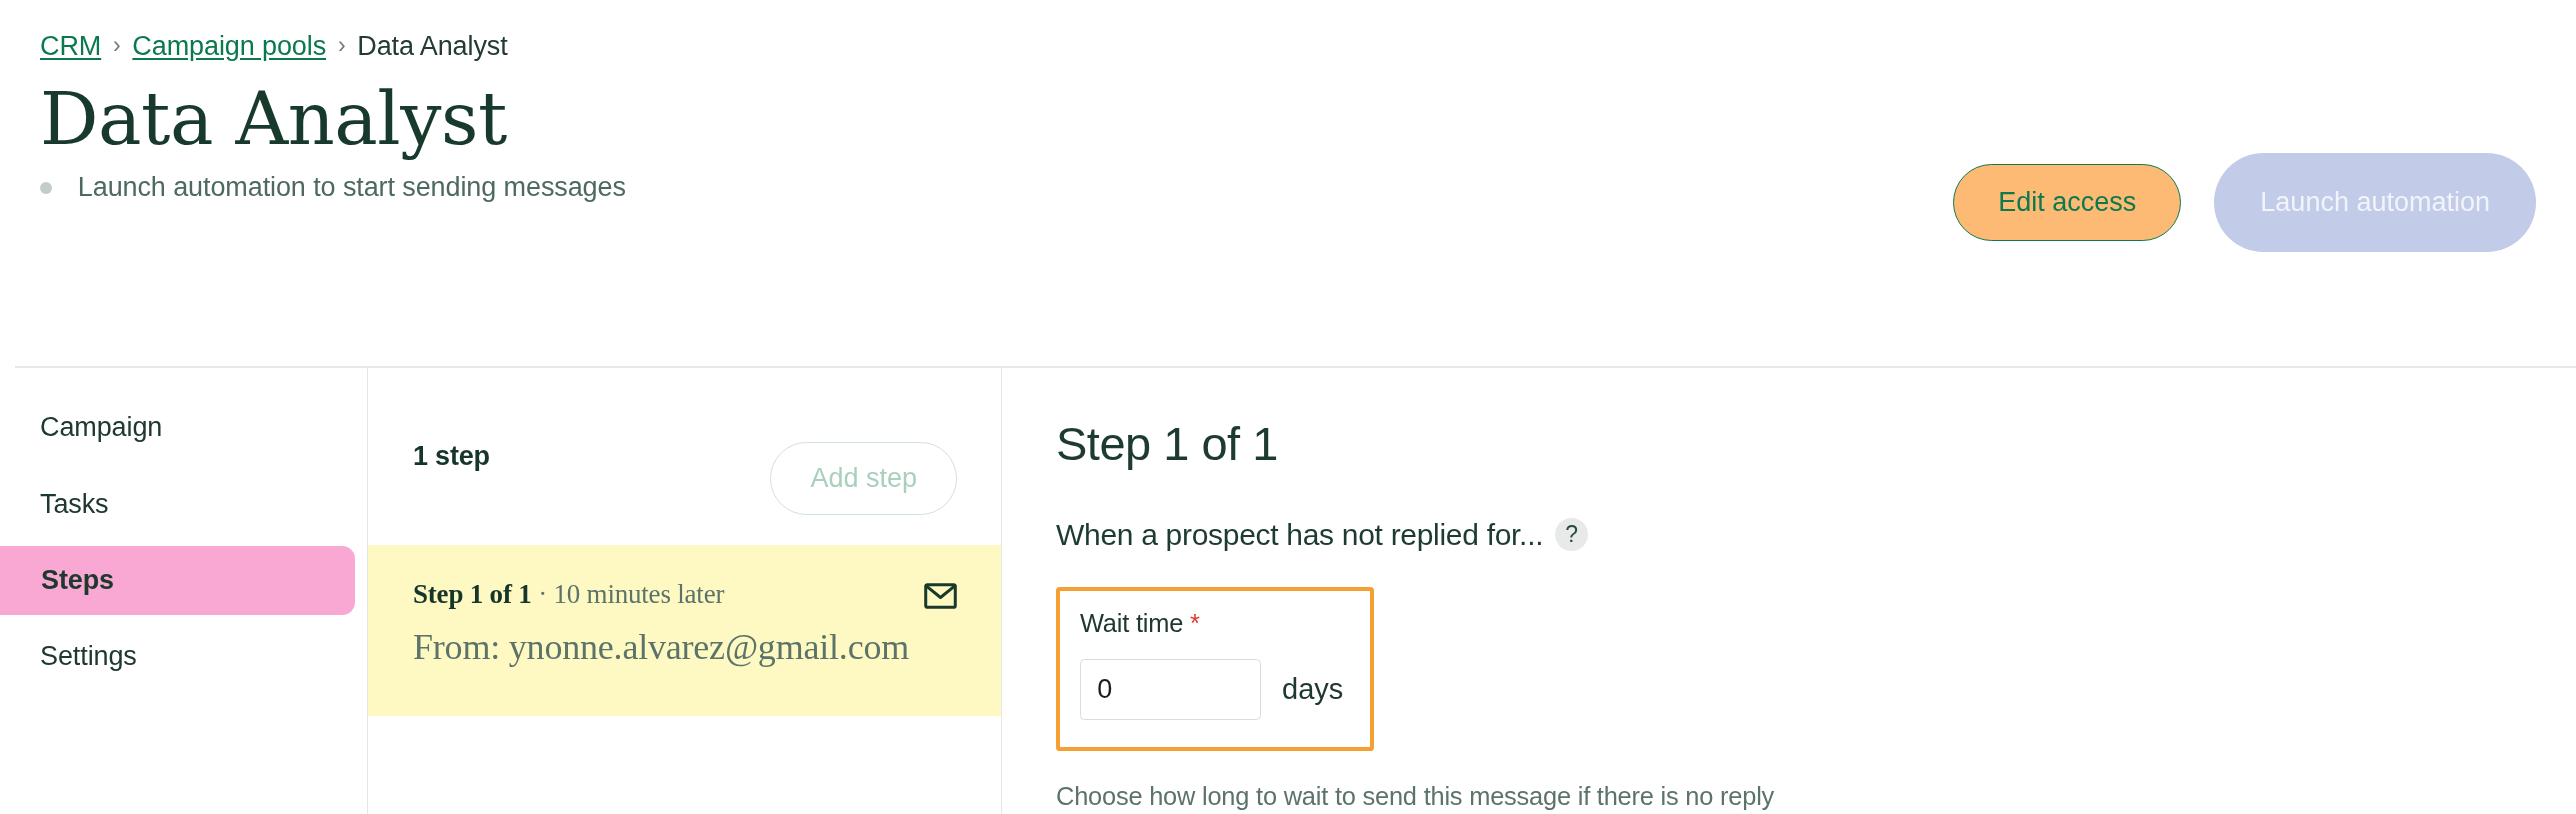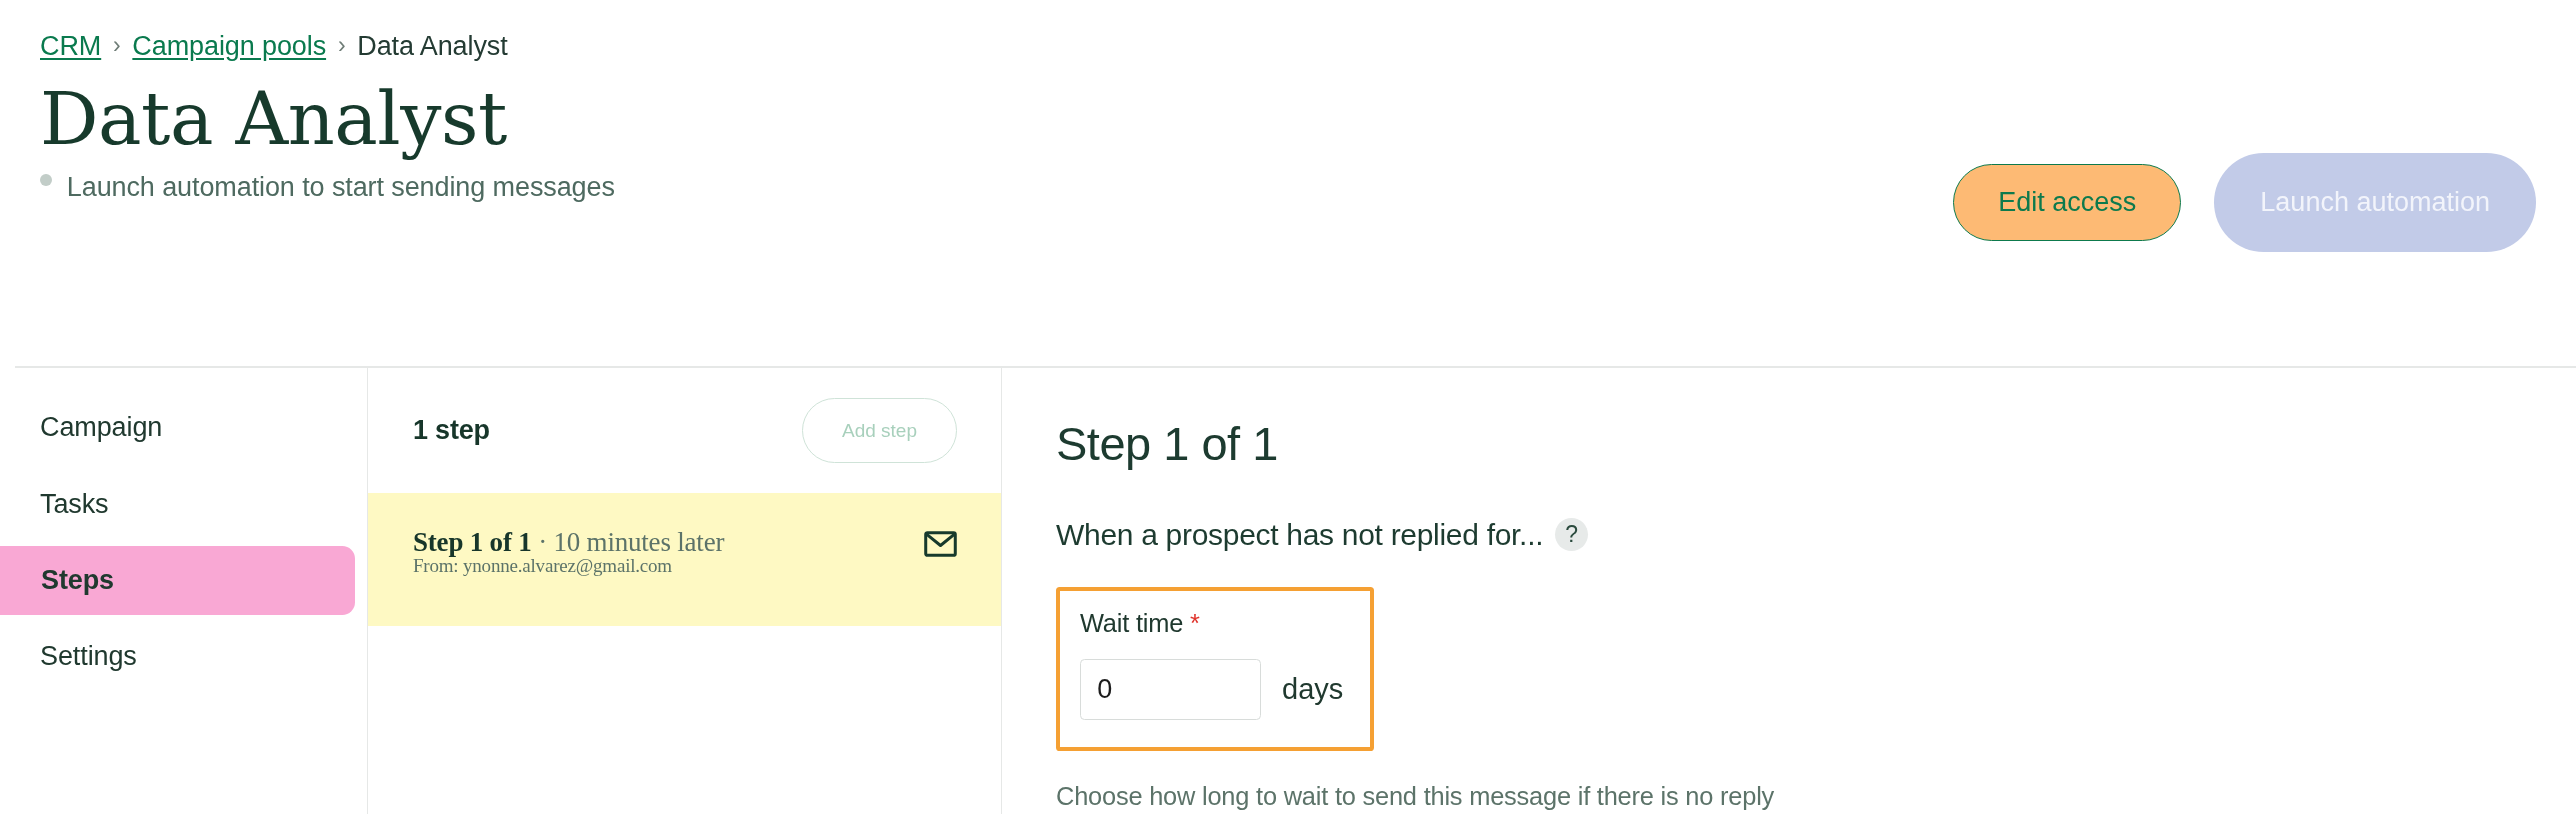--- a/index.html
+++ b/index.html
@@ -63,21 +63,22 @@
     font-size: 73px;
     line-height: 1.02;
     font-weight: 400;
     color: #173a2c;
     margin: 0;
     letter-spacing: -0.5px;
   }
 
   .subtitle-row {
     display: flex;
-    gap: 15px;
+    align-items: center;
+    gap: 26px;
     margin-top: 18px;
   }
   .status-dot {
     width: 11.8px;
     height: 11.8px;
     border-radius: 50%;
     background: #c2cdc8;
     flex: none;
   }
   .subtitle-text {
@@ -173,25 +174,26 @@
     font-weight: 700;
     color: #17362a;
     line-height: 1;
     letter-spacing: -0.2px;
   }
   .btn-add-step {
     background: #ffffff;
     color: #a8d0bc;
     border: 1.8px solid #cfe3d8;
     padding: 22px 39px;
-    font-size: 19px;
+    font-size: 27px;
     border-radius: 906px;
     cursor: default;
     font-family: "Liberation Sans", sans-serif;
     line-height: 1;
+    margin-top: 44px;
   }
 
   .step-row {
     background: #fef9c3;
     padding: 34px 44px 51px 45px;
     display: flex;
     align-items: flex-start;
     justify-content: space-between;
     cursor: pointer;
     font-family: Liberation Serif, serif;
@@ -205,23 +207,24 @@
   }
   .step-name {
     font-weight: 700;
     color: #17362a;
   }
   .step-meta {
     color: #5c7369;
     font-weight: 400;
   }
   .step-line-2 {
-    font-size: 19px;
+    font-size: 36px;
     color: #5c7369;
     line-height: 1;
+    margin-top: 21px;
     letter-spacing: -0.2px;
     white-space: nowrap;
   }
   .envelope-icon {
     flex: none;
     margin-top: 3.6px;
   }
 
   
   .content {

